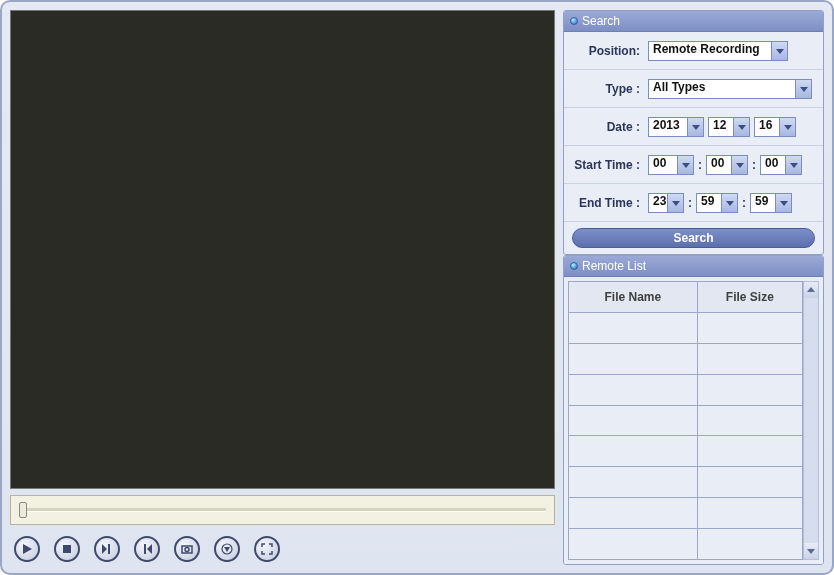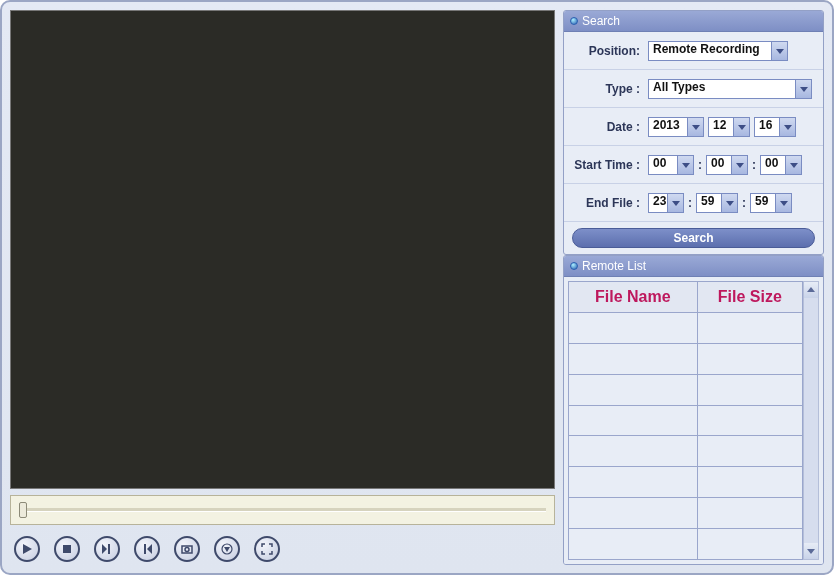--- a/index.html
+++ b/index.html
@@ -180,23 +180,23 @@
     background: #e8edf6;
   }
   .table {
     flex: 1;
     border-collapse: collapse;
     background: #e8edf6;
   }
   .table th, .table td {
     border: 1px solid #9aa6cc;
     height: 28px;
-    font-size: 16px;
+    font-size: 12px;
     text-align: center;
-    color: #be185d;
+    color: #404040;
     background: #e8edf6;
   }
   .table th {
     font-weight: bold;
     background: #e2e7f2;
   }
   .scroll {
     width: 16px;
     background: #d6ddee;
     border: 1px solid #b4bed9;
@@ -349,21 +349,21 @@
           <div class="sel" style="width:42px">
             <span>00</span>
             <span class="dd">
                 <svg viewBox="0 0 8 8">
                   <polygon points="0,2 8,2 4,7"></polygon>
                 </svg>
               </span>
           </div>
         </div>
         <div class="row">
-          <div class="row-label">End File :</div>
+          <div class="row-label">End Time :</div>
           <div class="sel" style="width:36px">
             <span>23</span>
             <span class="dd">
                 <svg viewBox="0 0 8 8">
                   <polygon points="0,2 8,2 4,7"></polygon>
                 </svg>
               </span>
           </div>
           <span class="colon">:</span>
           <div class="sel" style="width:42px">

